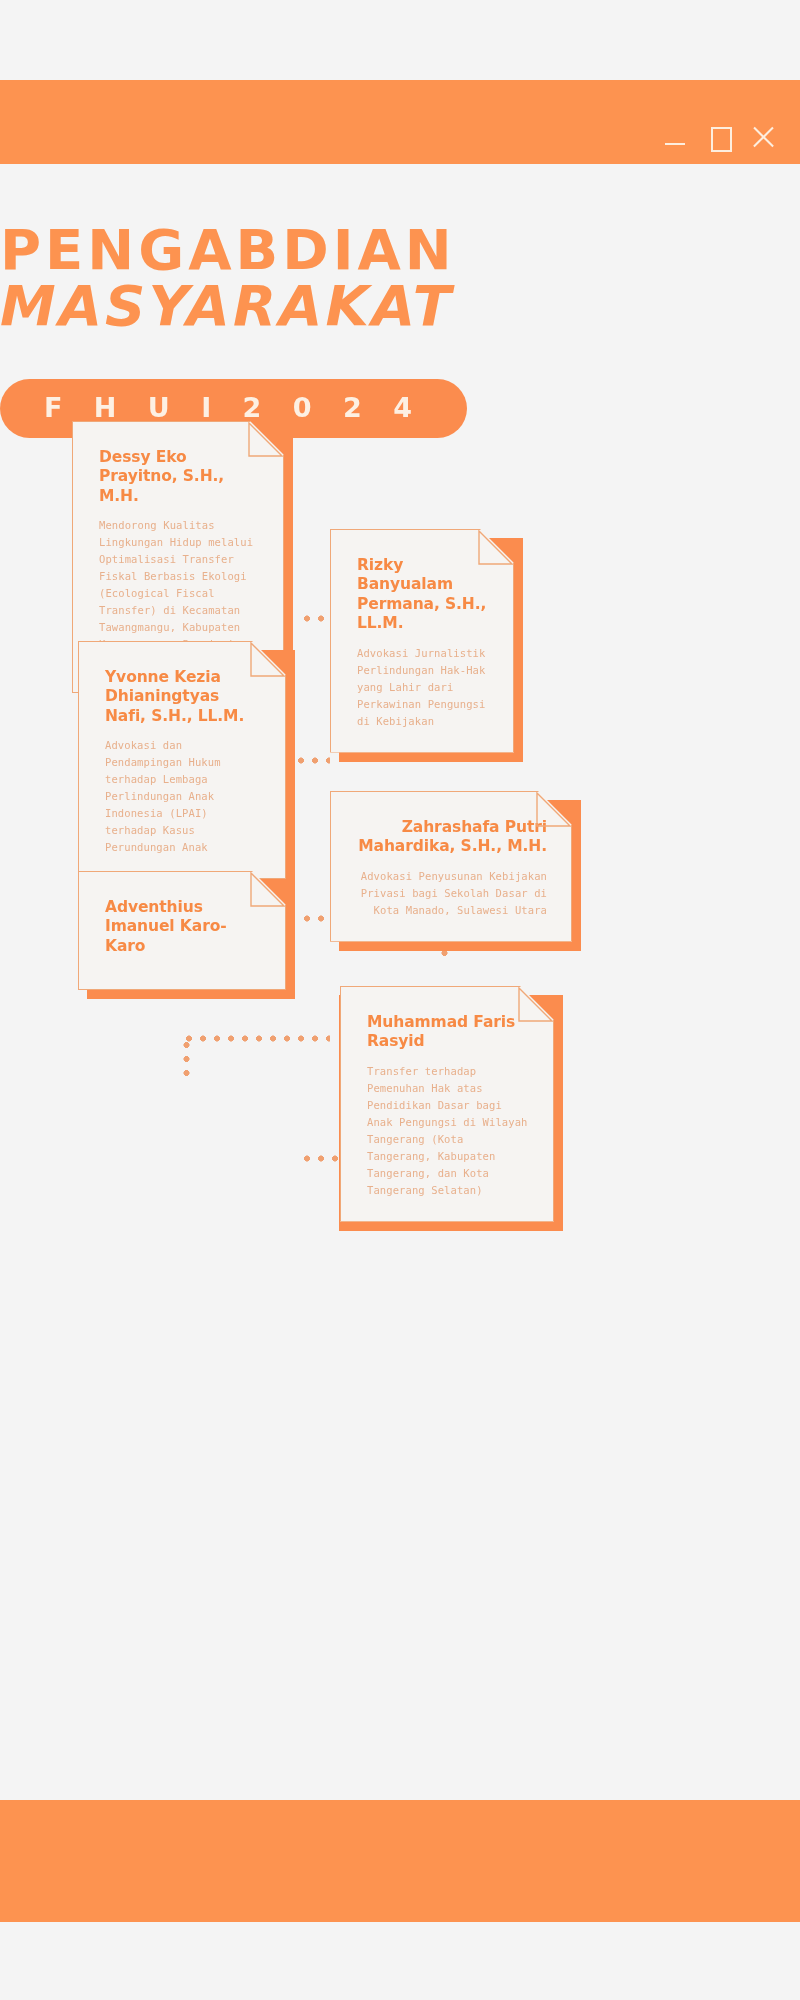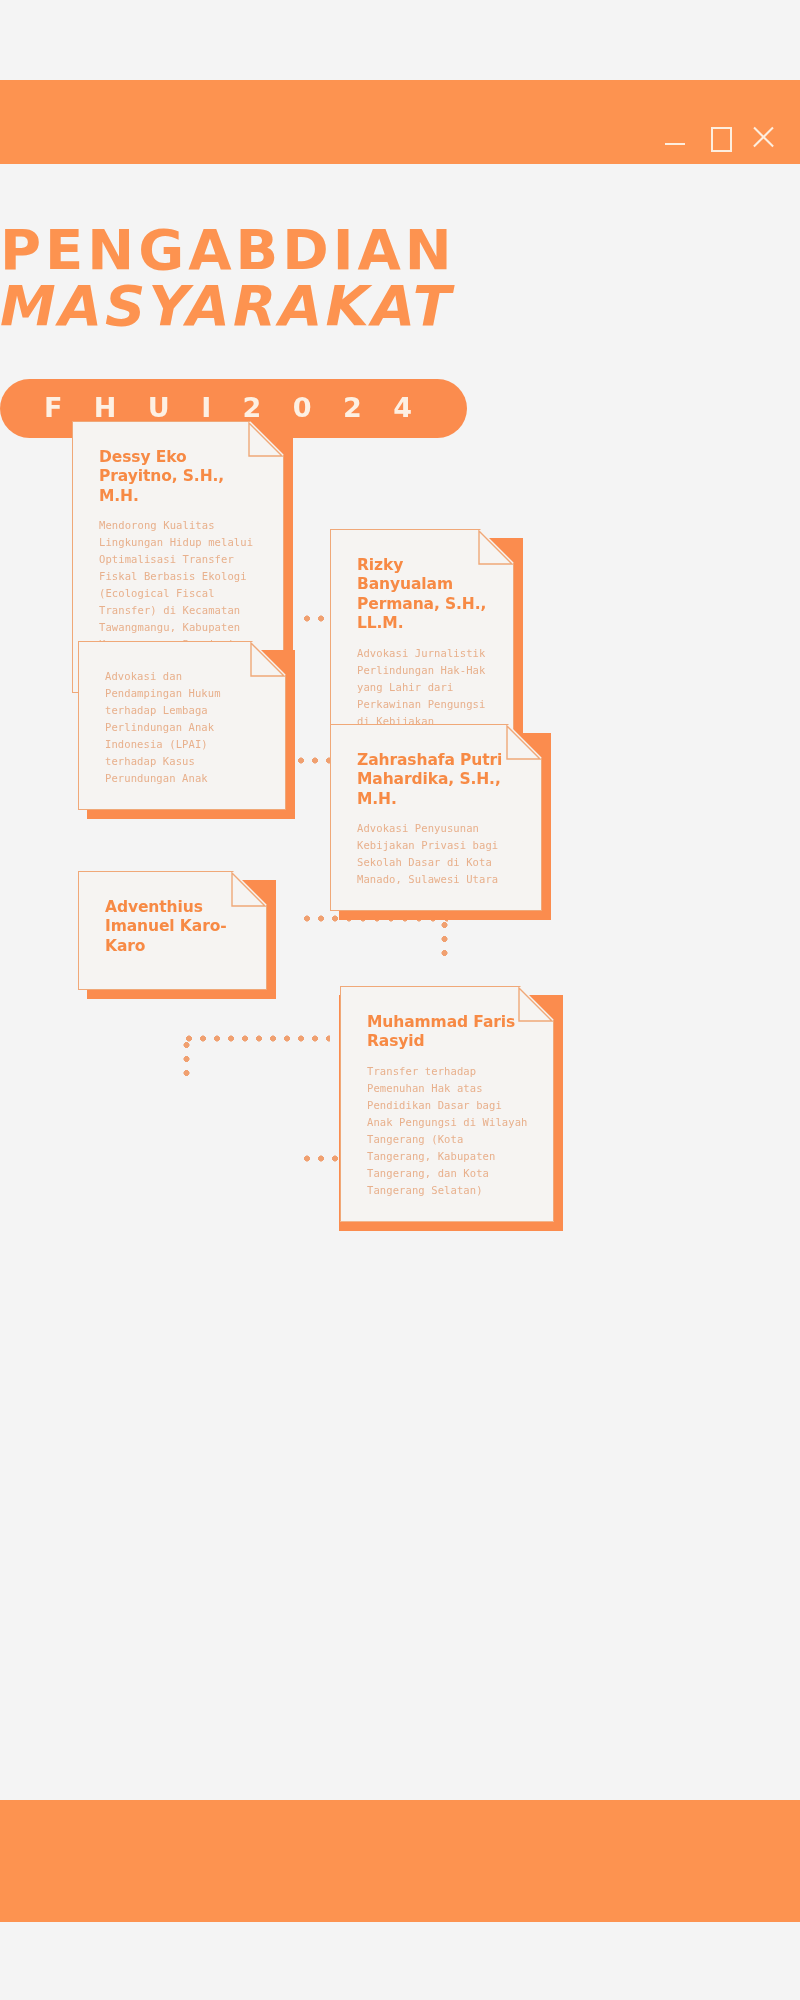--- a/index.html
+++ b/index.html
@@ -181,22 +181,22 @@
     font-size: 10.5px;
     line-height: 1.62;
     color: #e8b08c;
     letter-spacing: 0.1px;
   }
 
   
   #card-1 { left: 72px;  top: 405px;  width: 212px; }
   #card-2 { left: 330px; top: 513px;  width: 184px; }
   #card-3 { left: 78px;  top: 625px;  width: 208px; }
-  #card-4 { left: 330px; top: 708px;  width: 212px; }
-  #card-5 { left: 78px;  top: 855px;  width: 189px; }
+  #card-4 { left: 330px; top: 775px;  width: 242px; text-align: right; }
+  #card-5 { left: 78px;  top: 855px;  width: 208px; }
   #card-6 { left: 330px; top: 970px;  width: 224px; padding-left: 10px; }
 
   
   .footer-bar {
     position: absolute;
     left: 0;
     top: 1800px;
     width: 800px;
     height: 122px;
     background: #fd9350;
@@ -263,20 +263,21 @@
   </div>
 
   <div class="card" id="card-3">
     <div class="card-shadow"></div>
     <div class="card-body">
       <div class="fold">
         <svg width="35" height="35" viewBox="0 0 35 35">
           <path d="M1 1 L1 34 L34 34 Z" fill="none" stroke="#f0a878" stroke-width="1.4"></path>
         </svg>
       </div>
+      <div class="card-title">Yvonne Kezia Dhianingtyas Nafi, S.H., LL.M.</div>
       <div class="card-desc">Advokasi dan Pendampingan Hukum terhadap Lembaga Perlindungan Anak Indonesia (LPAI) terhadap Kasus Perundungan Anak</div>
     </div>
   </div>
 
   <div class="card" id="card-4">
     <div class="card-shadow"></div>
     <div class="card-body">
       <div class="fold">
         <svg width="35" height="35" viewBox="0 0 35 35">
           <path d="M1 1 L1 34 L34 34 Z" fill="none" stroke="#f0a878" stroke-width="1.4"></path>

